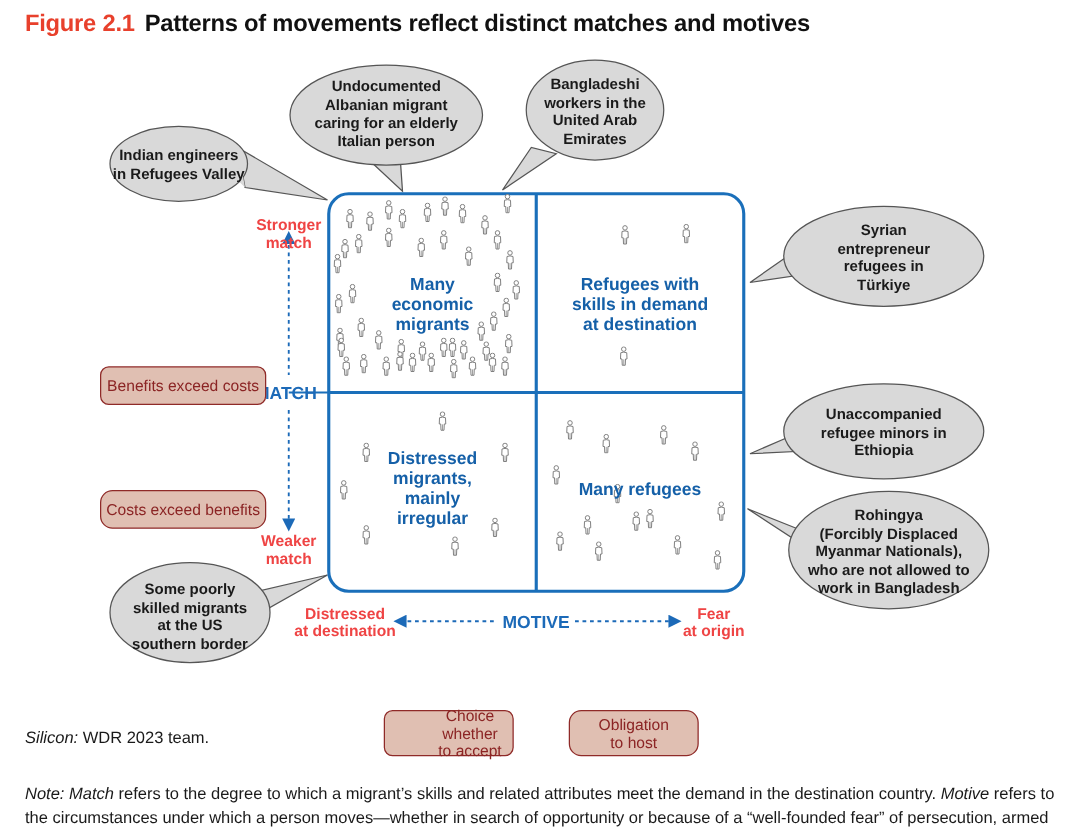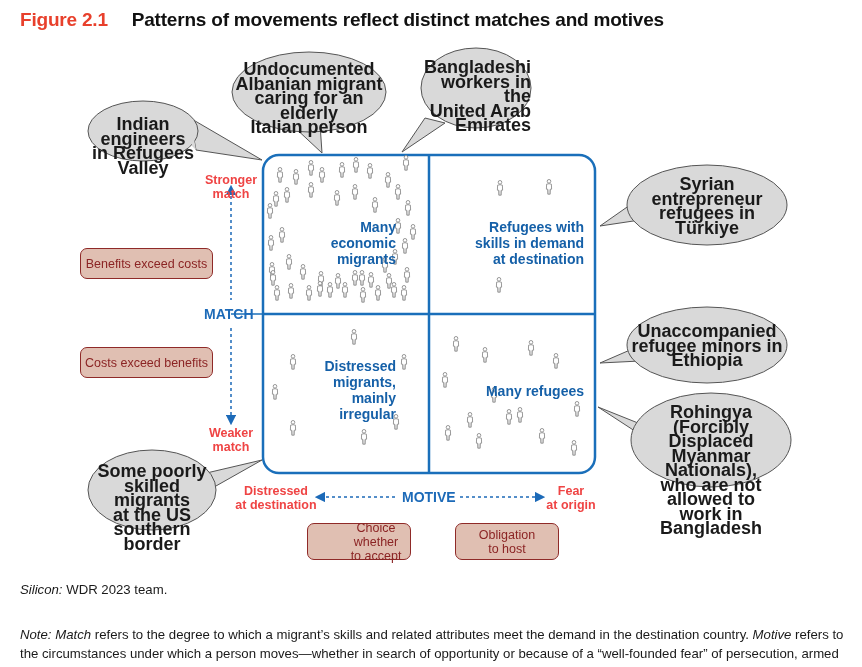--- a/index.html
+++ b/index.html
@@ -1,24 +1,24 @@
 <!DOCTYPE html>
 <html><head>
 <meta charset="utf-8">
 <style>
   html, body { margin: 0; padding: 0; background: #ffffff; }
   body { width: 862px; height: 667px; position: relative; overflow: hidden; font-family: "Liberation Sans", sans-serif; }
   .title { position: absolute; left: 20px; top: 9px; font-size: 19px; font-weight: bold; color: #111; white-space: nowrap; letter-spacing: -0.2px; }
-  .title .fig { color: #e8402c; margin-right: 24px; }
+  .title .fig { color: #e8402c; margin-right: 8px; }
   svg#diagram { position: absolute; left: 0; top: 0; }
-  .bubble-text { position: absolute; text-align: center; font-weight: bold; font-size: 18px; line-height: 14.5px; color: #1a1a1a; white-space: pre-line; }
-  .quad-label { position: absolute; text-align: right; font-weight: bold; font-size: 14px; line-height: 16px; color: #1560a8; white-space: pre-line; }
+  .bubble-text { position: absolute; text-align: center; font-weight: bold; font-size: 12px; line-height: 14.5px; color: #1a1a1a; white-space: pre-line; }
+  .quad-label { position: absolute; text-align: center; font-weight: bold; font-size: 14px; line-height: 16px; color: #1560a8; white-space: pre-line; }
   .axis-red { position: absolute; text-align: center; font-weight: bold; font-size: 12.5px; line-height: 14px; color: #ef4444; white-space: pre-line; }
   .axis-blue { position: absolute; font-weight: bold; font-size: 14px; color: #1c6ab8; }
-  .pill { position: absolute; background: #e0bfb2; border: 1.5px solid #8f2a28; border-radius: 7px; color: #8b2424; font-size: 12.5px; line-height: 14px; text-align: center; display: flex; align-items: center; justify-content: center; white-space: pre-line; box-sizing: border-box; }
+  .pill { position: absolute; background: #e0bfb2; border: 1.5px solid #8f2a28; border-radius: 7px; color: #8b2424; font-size: 12.5px; line-height: 14px; text-align: center; display: flex; align-items: center; justify-content: center; white-space: pre-line; box-sizing: border-box; margin-top: 45px; }
   .footer { position: absolute; left: 20px; width: 826px; font-size: 13.2px; line-height: 19px; color: #1a1a1a; }
   .footer i { font-style: italic; }
 </style>
 </head>
 <body>
 
 <div class="title">
   <span class="fig">Figure 2.1</span><span>Patterns of movements reflect distinct matches and motives</span>
 </div>
 
@@ -150,21 +150,21 @@
   <line x1="320" y1="497" x2="398" y2="497" stroke="#1c6ab8" stroke-width="1.5" stroke-dasharray="3,3" marker-start="url(#arrow-blue)"></line>
   <line x1="460" y1="497" x2="540" y2="497" stroke="#1c6ab8" stroke-width="1.5" stroke-dasharray="3,3" marker-end="url(#arrow-blue)"></line>
 </svg>
 
 <div class="bubble-text" style="left:88px; top:117px; width:110px;">Indian engineers
 in Refugees Valley</div>
 <div class="bubble-text" style="left:232px; top:62px; width:154px;">Undocumented
 Albanian migrant
 caring for an elderly
 Italian person</div>
-<div class="bubble-text" style="left:421px; top:60px; width:110px;text-align:right;">Bangladeshi
+<div class="bubble-text" style="left:421px; top:60px; width:110px;">Bangladeshi
 workers in the
 United Arab
 Emirates</div>
 <div class="bubble-text" style="left:627px; top:177px; width:160px;">Syrian
 entrepreneur
 refugees in
 Türkiye</div>
 <div class="bubble-text" style="left:627px; top:324px; width:160px;">Unaccompanied
 refugee minors in
 Ethiopia</div>
@@ -195,24 +195,24 @@
 <div class="axis-blue" style="left:204px; top:306px;">MATCH</div>
 <div class="axis-red" style="left:196px; top:426px; width:70px;">Weaker
 match</div>
 <div class="axis-red" style="left:230px; top:484px; width:92px;">Distressed
 at destination</div>
 <div class="axis-blue" style="left:402px; top:489px;">MOTIVE</div>
 <div class="axis-red" style="left:540px; top:484px; width:62px;">Fear
 at origin</div>
 
 <div class="pill" style="left:80px; top:248px; width:133px; height:31px;">Benefits exceed costs</div>
-<div class="pill" style="left:80px; top:347px; width:133px; height:31px;">Costs exceed benefits</div>
+<div class="pill" style="left:80px; top:347px; width:133px; height:31px;border-radius:10px;">Costs exceed benefits</div>
 <div class="pill" style="left:307px; top:523px; width:104px; height:37px;padding-left:34px;">Choice whether
 to accept</div>
-<div class="pill" style="left:455px; top:523px; width:104px; height:37px;">Obligation
+<div class="pill" style="left:455px; top:523px; width:104px; height:37px;border-radius:10px;">Obligation
 to host</div>
 
 <div class="footer" style="top:580px;">
   <i>Silicon:</i><span> WDR 2023 team.</span>
 </div>
 <div class="footer just" style="top:601px;margin-top:24px;">
   <i>Note:</i> <i>Match</i><span> refers to the degree to which a migrant’s skills and related attributes meet the demand in the destination country. </span><i>Motive</i><span> refers to the circumstances under which a person moves—whether in search of opportunity or because of a “well-founded fear” of persecution, armed conflict, or violence in their origin country.</span>
 </div>
 
 </body></html>

